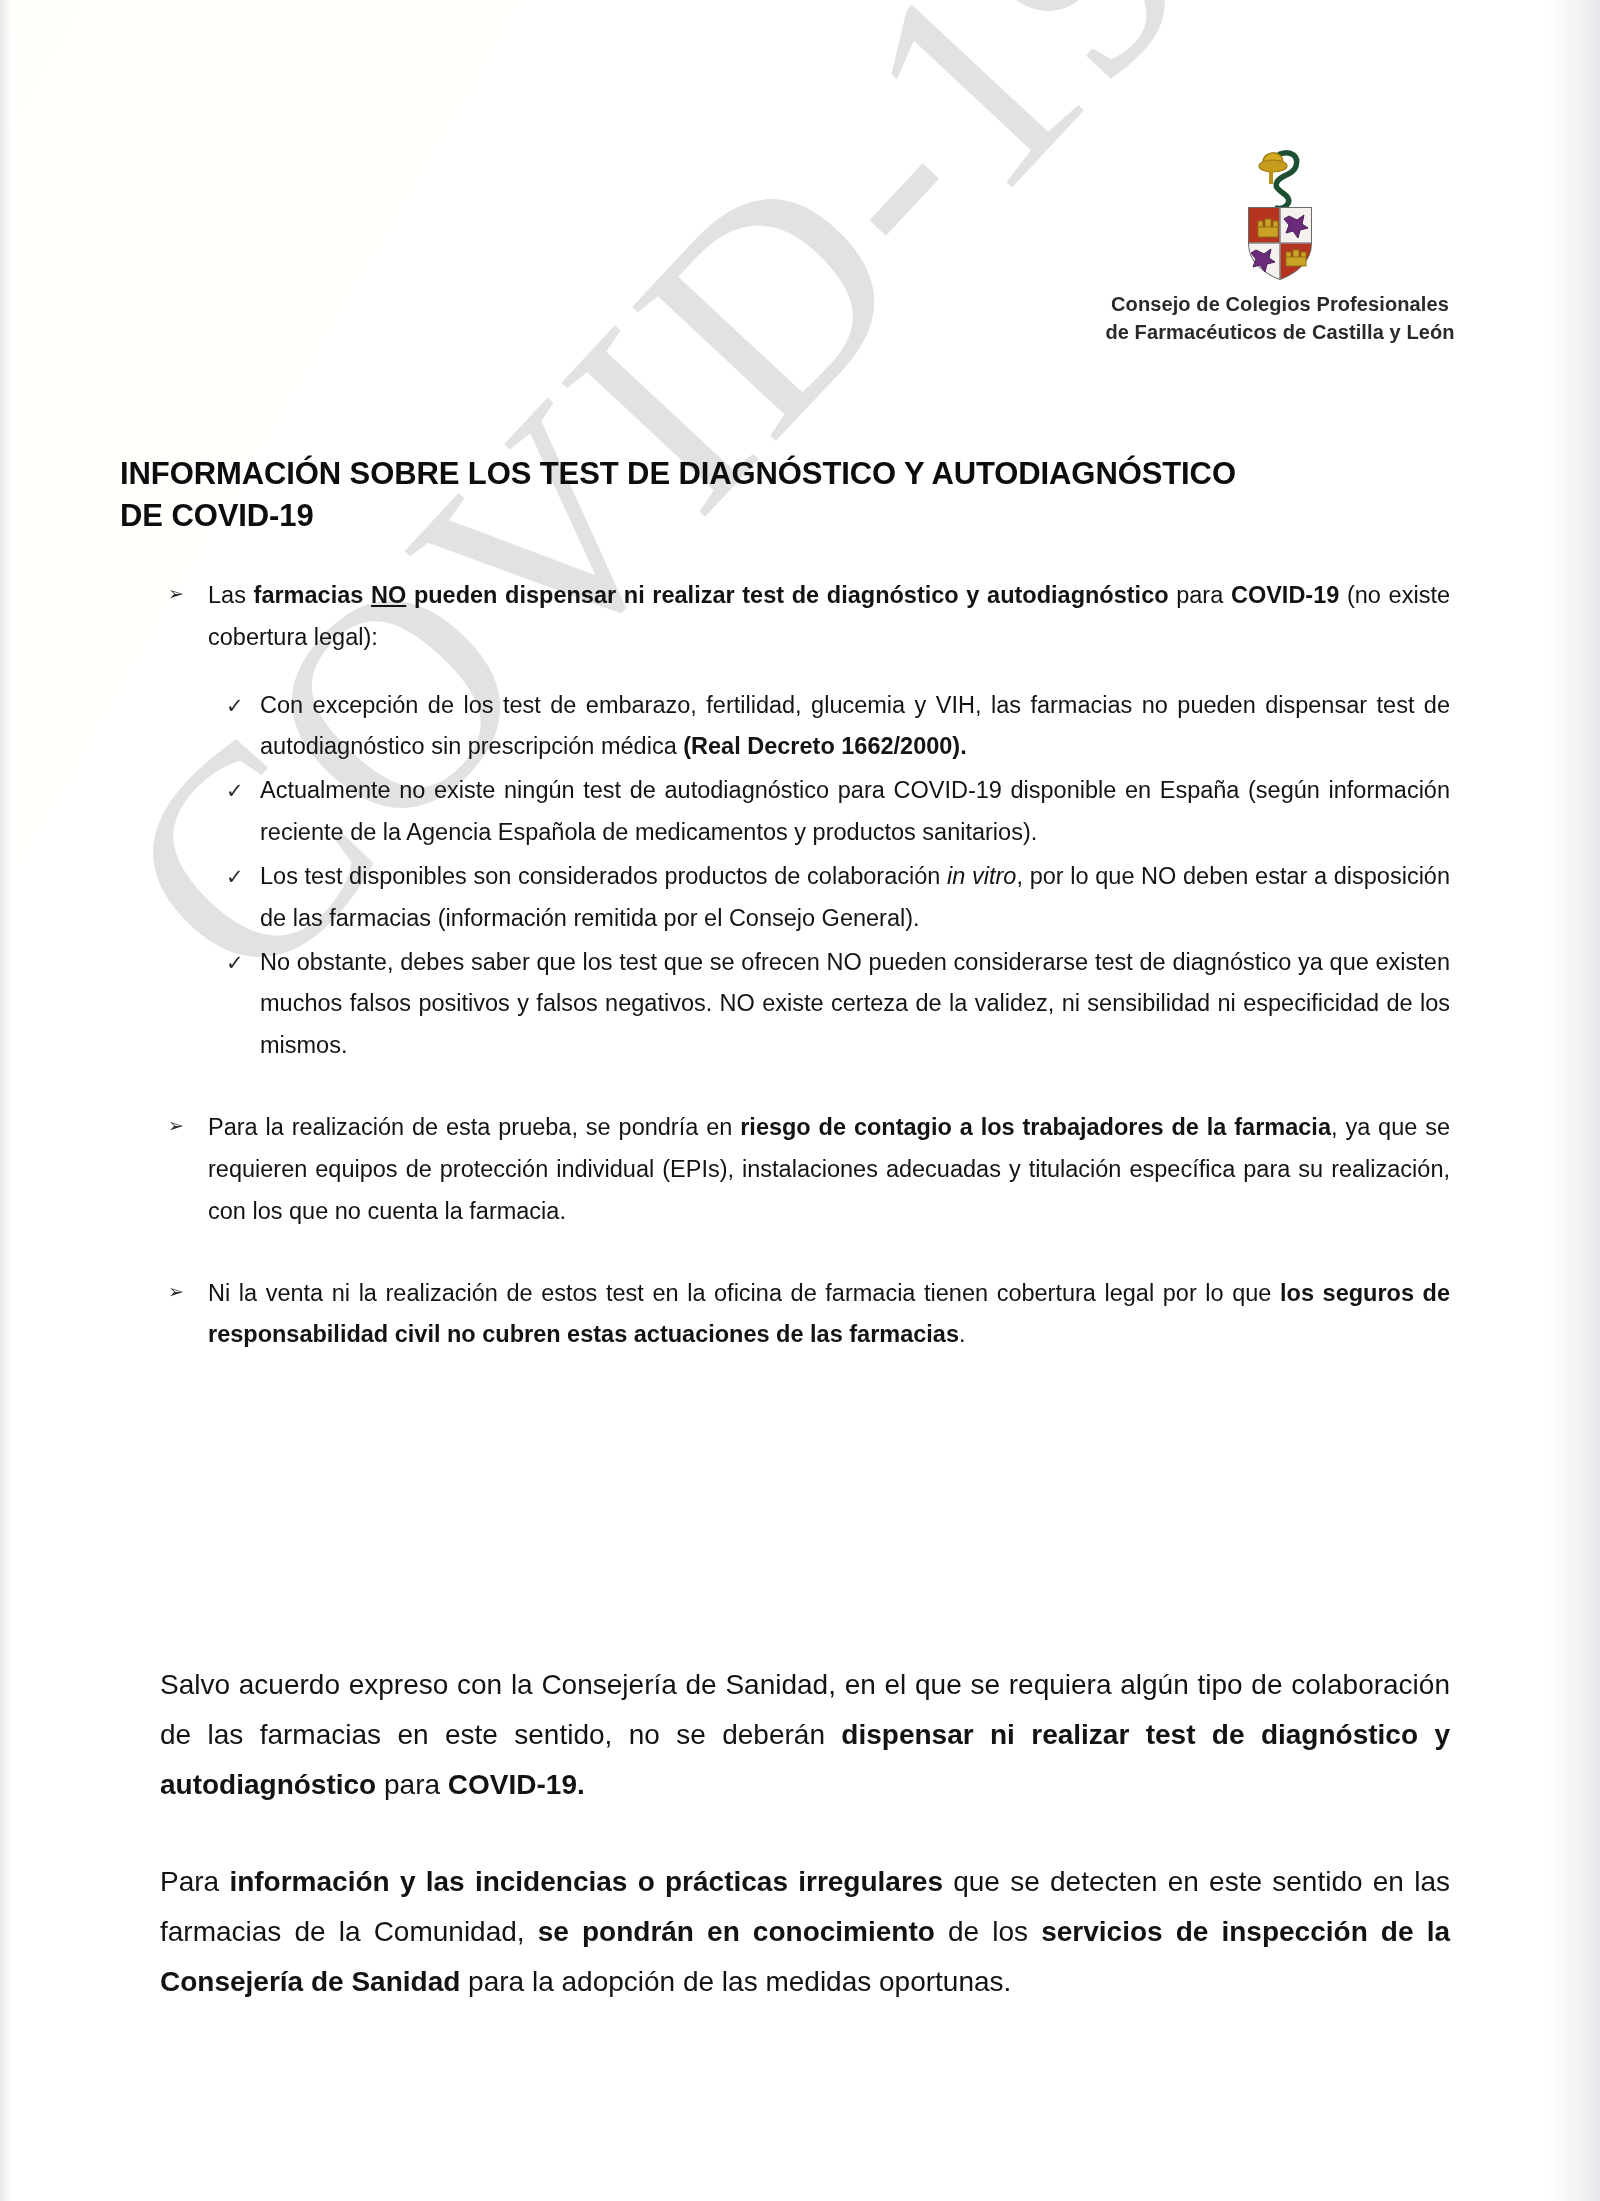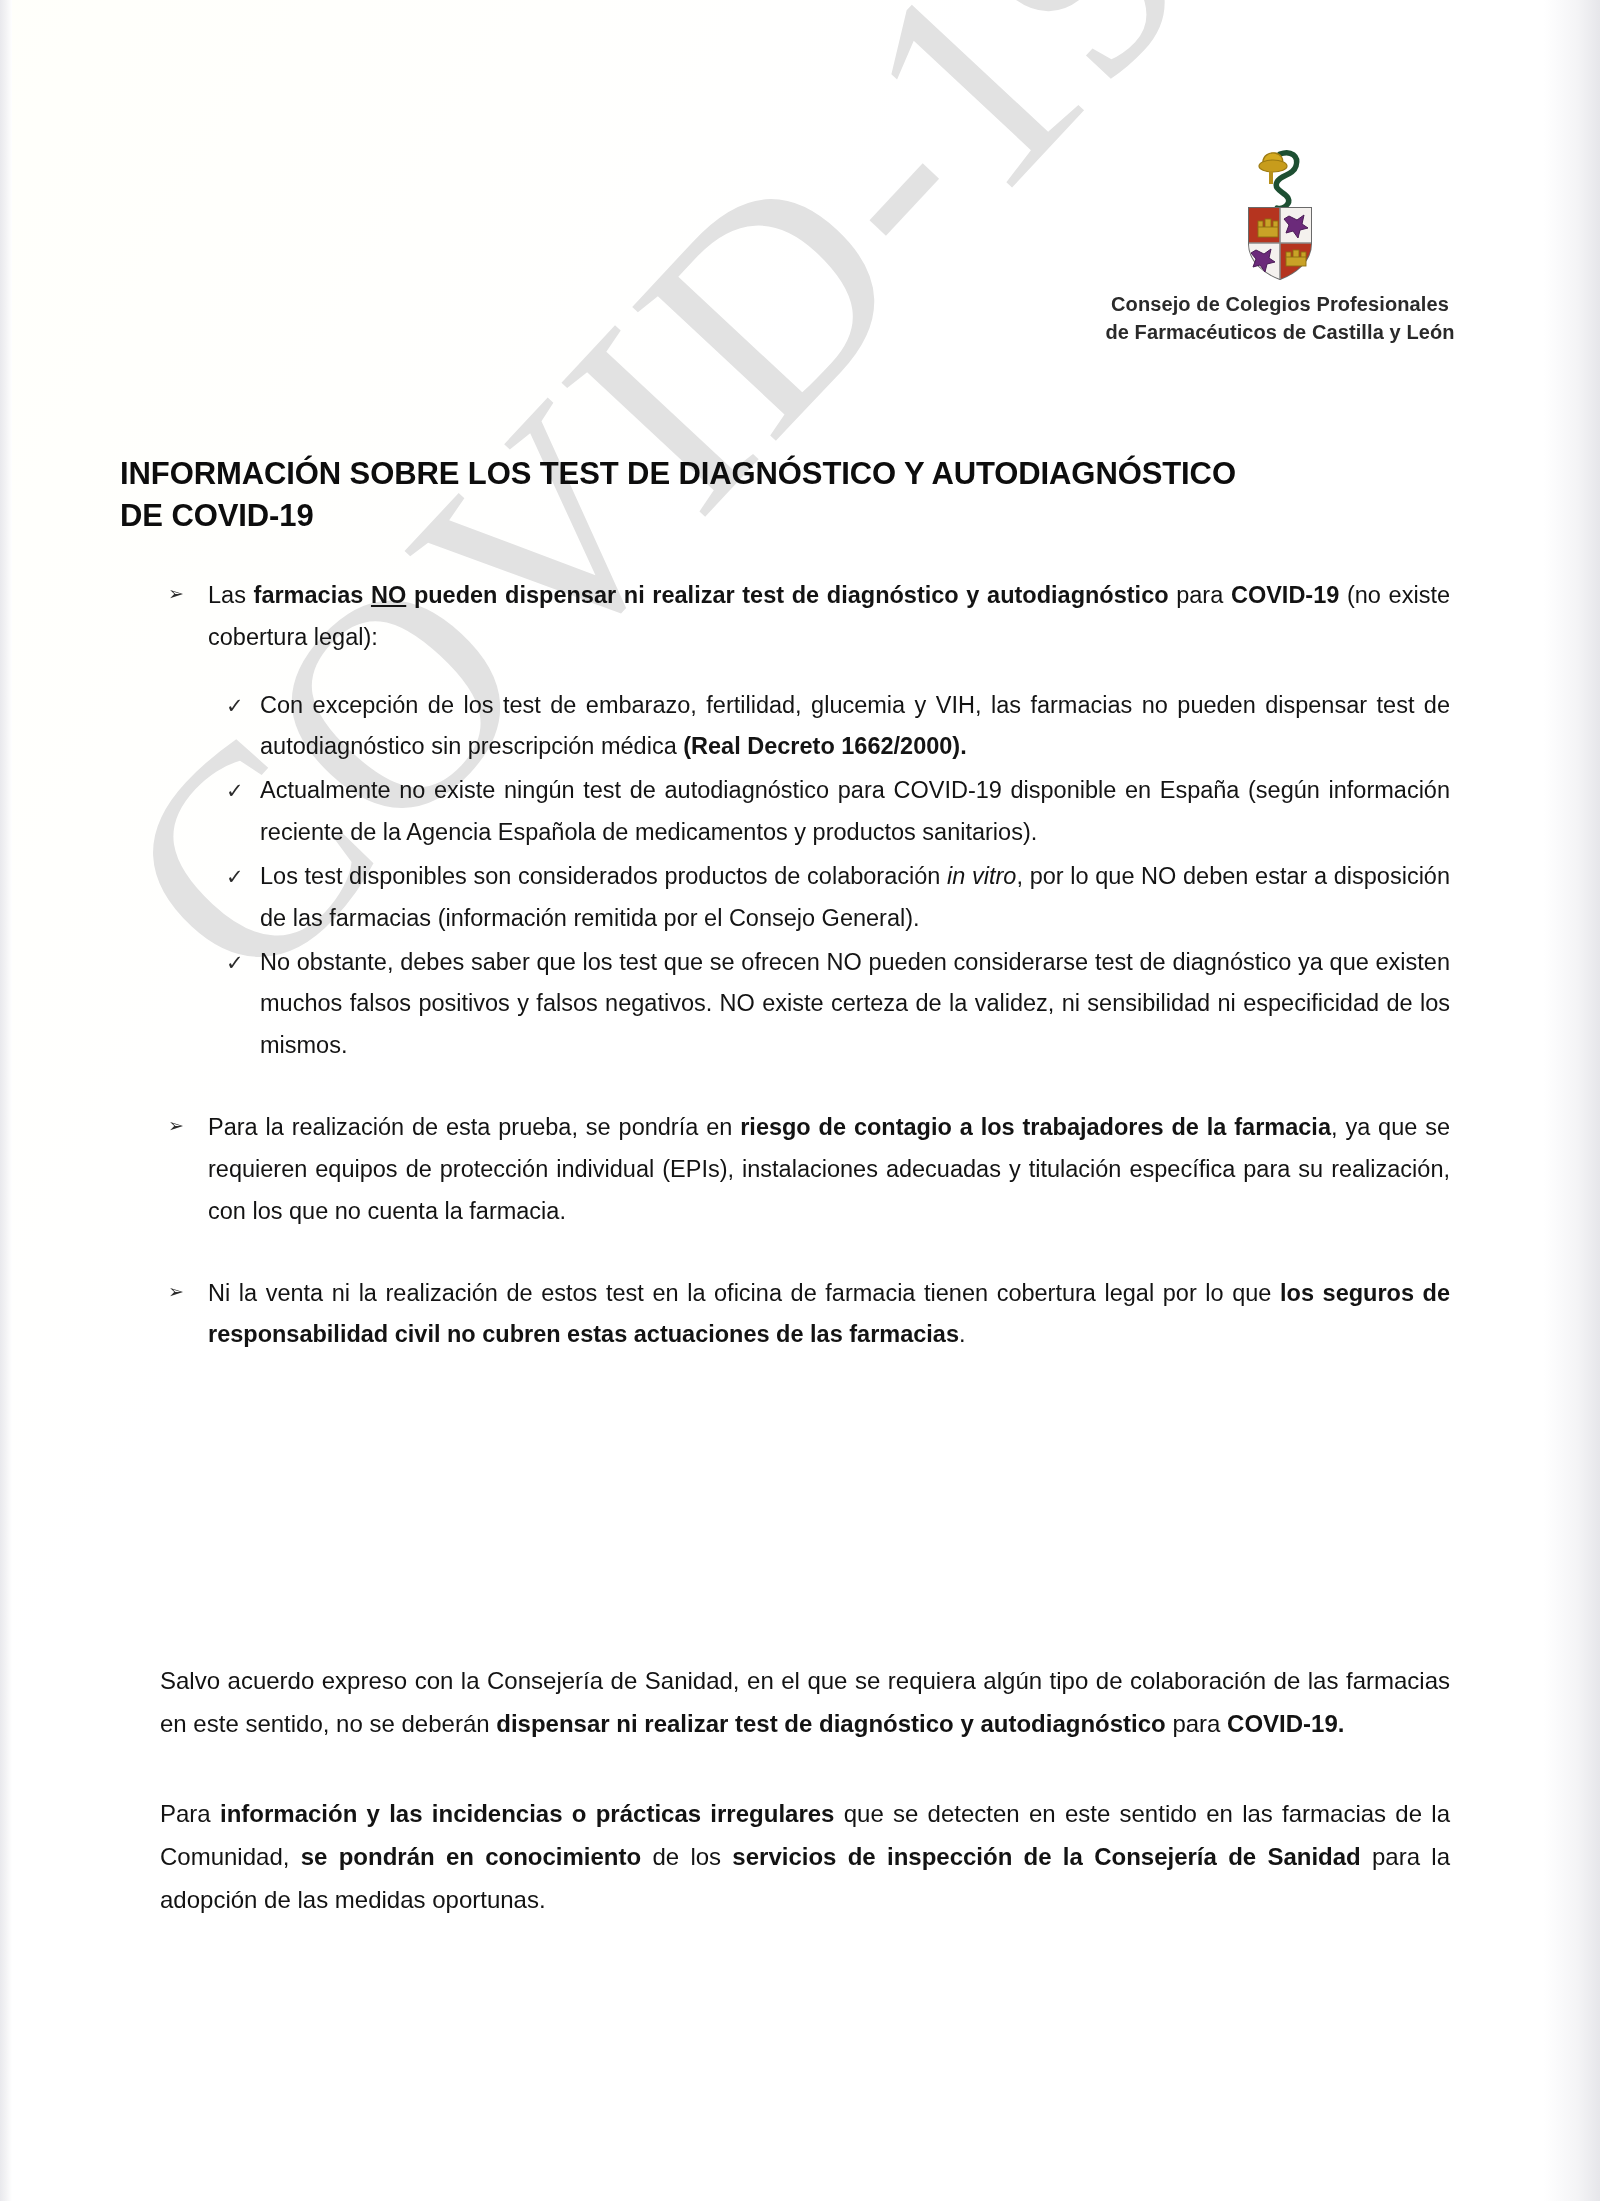--- a/index.html
+++ b/index.html
@@ -165,21 +165,21 @@
   li.check-item > .bullet-check {
     position: absolute;
     left: 18px;
     top: 0;
     font-size: 21px;
     line-height: 2.0;
     color: #2b2b2b;
   }
 
   .para {
-    font-size: 24px;
+    font-size: 28px;
     line-height: 1.78;
     text-align: justify;
     text-justify: inter-word;
     color: #131313;
     margin: 0;
   }
 
   .closing-block {
     position: absolute;
     top: 1660px;

